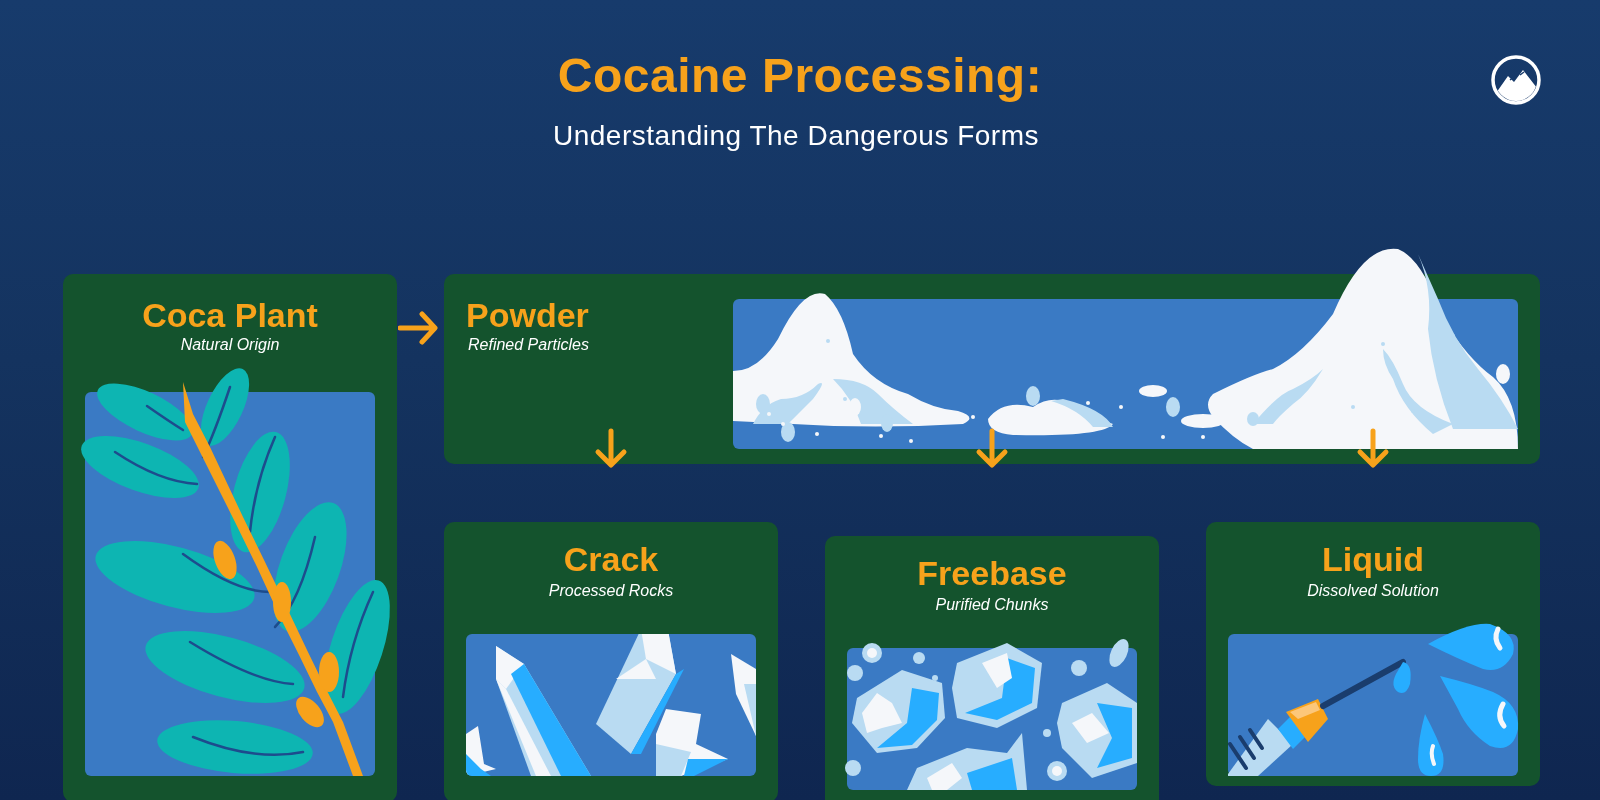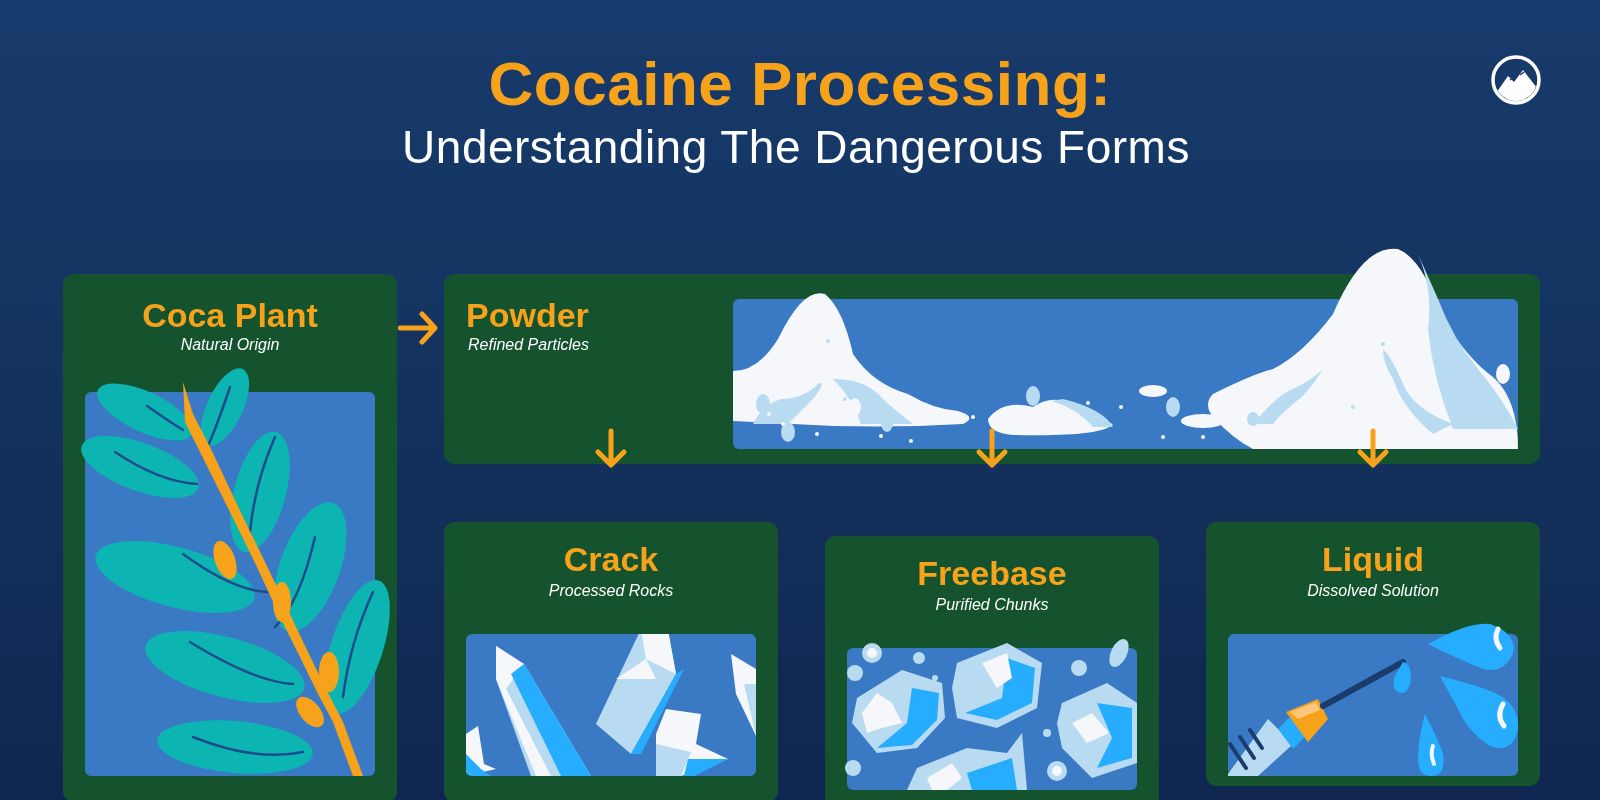--- a/index.html
+++ b/index.html
@@ -3,25 +3,25 @@
 <meta charset="utf-8">
 <style>
   html, body { margin:0; padding:0; }
   body {
     width:1600px; height:800px; overflow:hidden; position:relative;
     background: linear-gradient(180deg, #173b6c 0%, #14335f 45%, #0f2650 100%);
     font-family: "Liberation Sans", sans-serif;
   }
   .title {
     position:absolute; left:0; width:1600px; top:48px; text-align:center;
-    color:#f7a21b; font-weight:bold; font-size:62px; letter-spacing:0.5px;
+    color:#f7a21b; font-weight:bold; font-size:48px; letter-spacing:0.5px;
   }
   .subtitle {
     position:absolute; left:0; width:1592px; top:120px; text-align:center;
-    color:#ffffff; font-size:46px; letter-spacing:0.5px;
+    color:#ffffff; font-size:28px; letter-spacing:0.5px;
   }
   .logo { position:absolute; left:1490px; top:54px; width:52px; height:52px; }
   .card {
     position:absolute; background:#14532d; border-radius:10px;margin-top:48px;
   }
   .card-title {
     position:absolute; left:0; right:0; text-align:center;
     color:#f7a21b; font-weight:bold; font-size:34px;
   }
   .card-sub {

